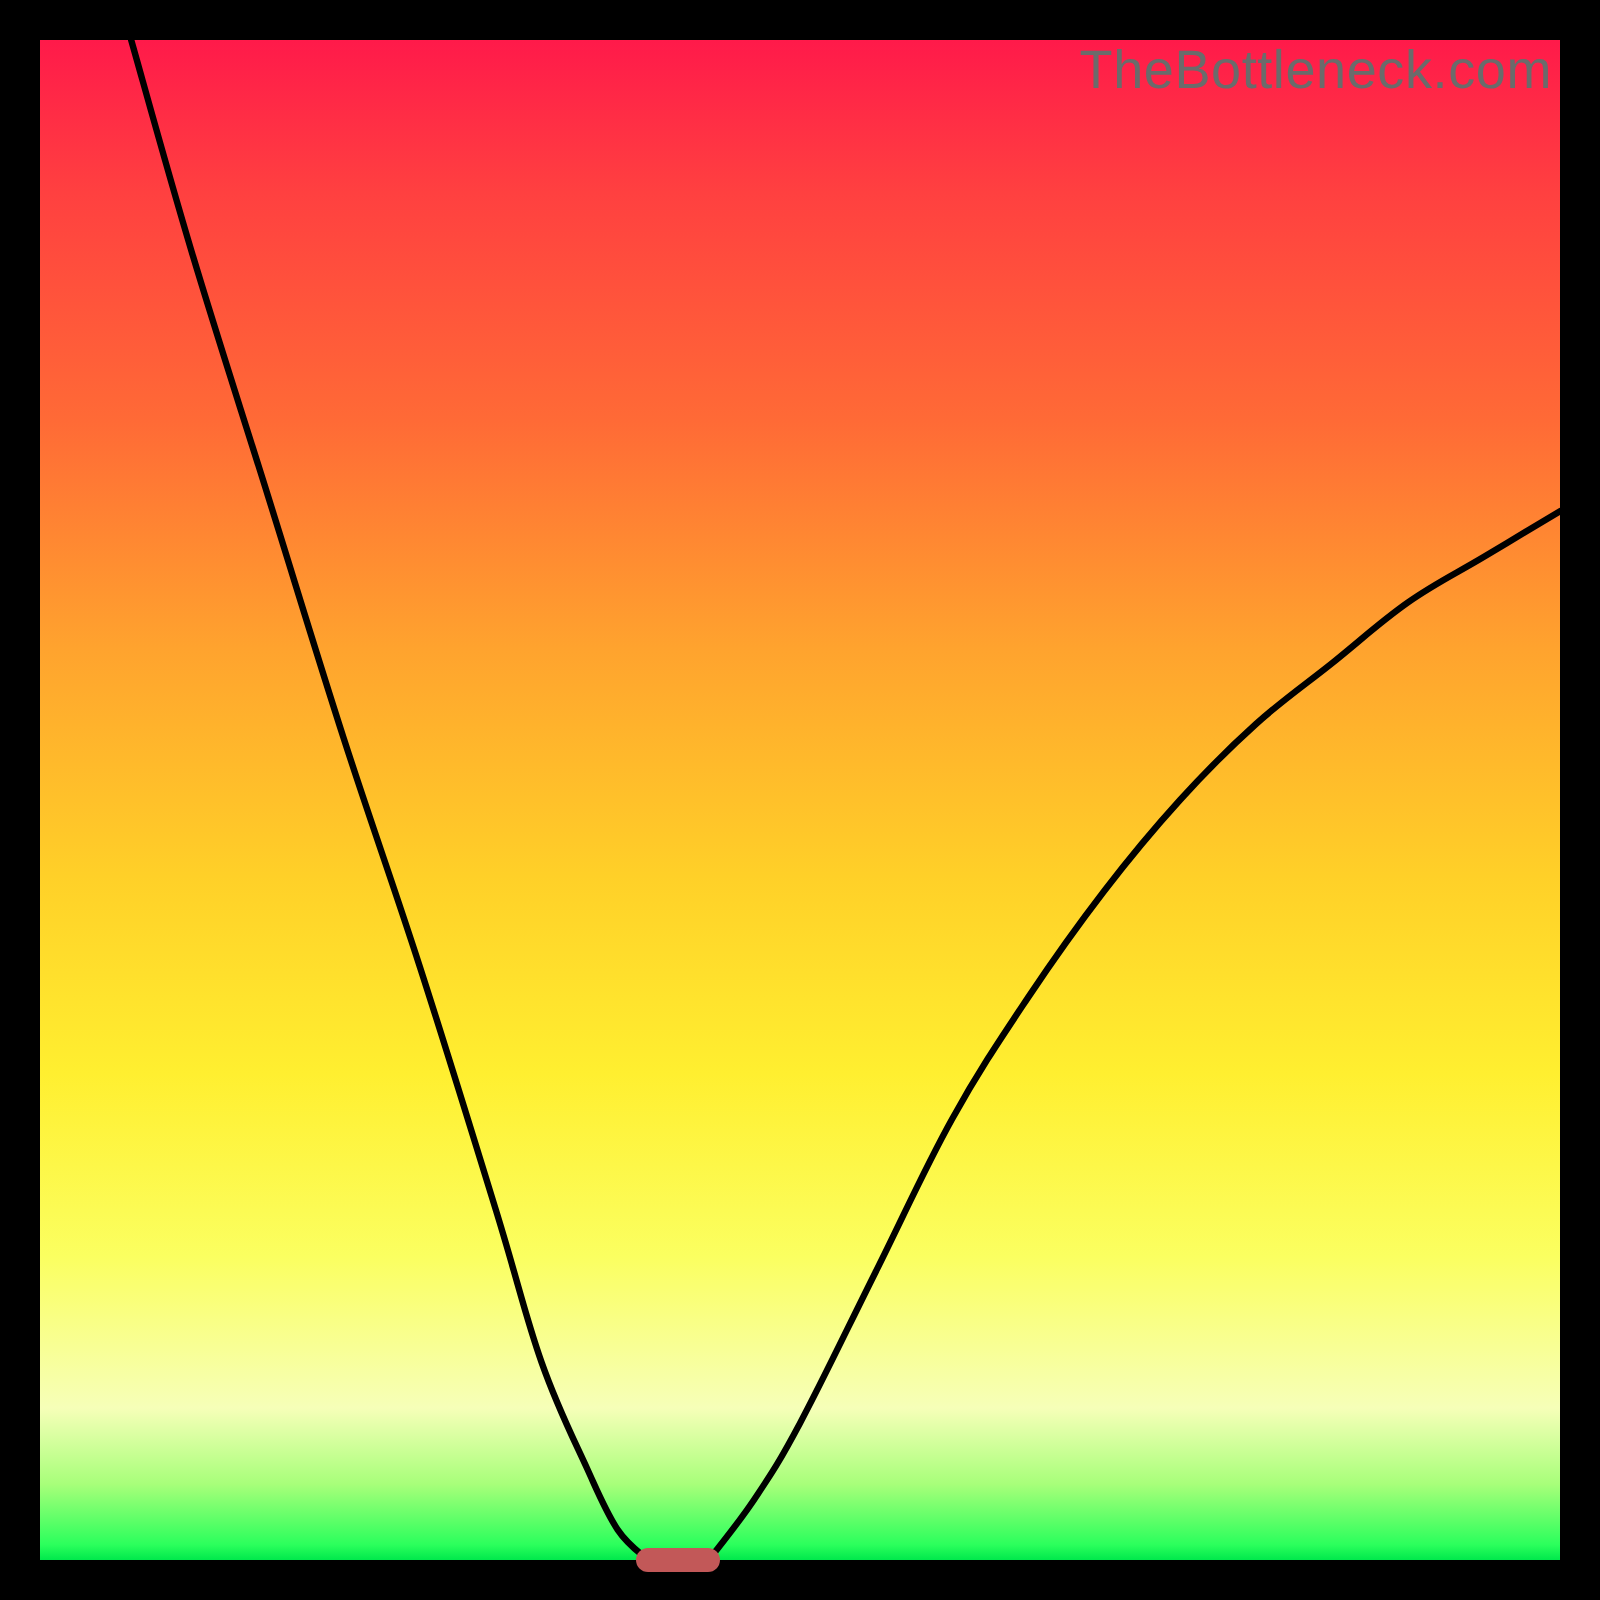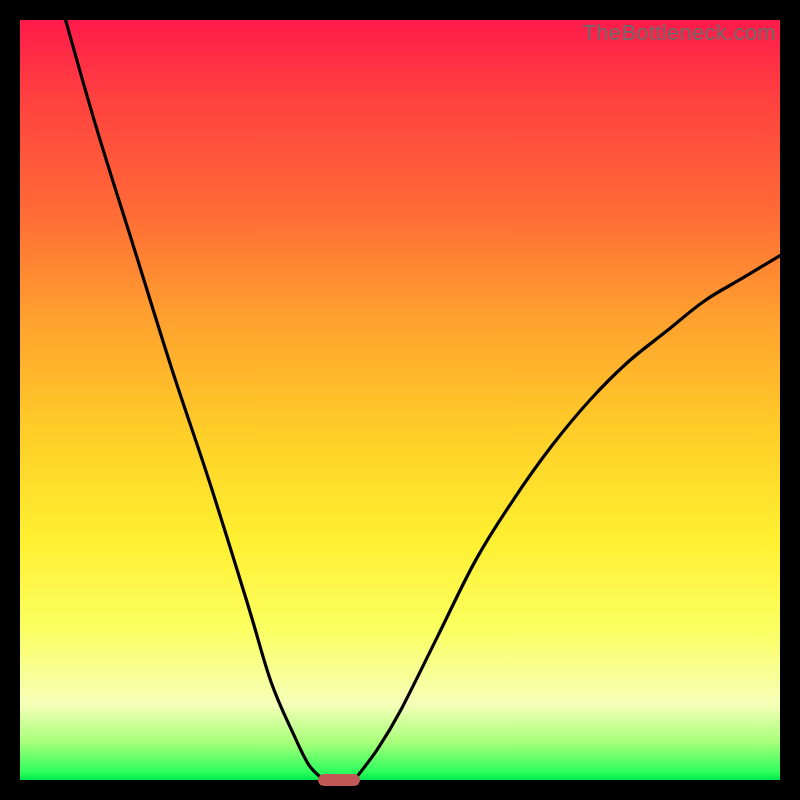--- a/index.html
+++ b/index.html
@@ -37,21 +37,21 @@
       #f6ffb8 90%,
       #a8ff7a 95%,
       #2bff5c 99%,
       #00e84c 100%
     );
   }
   .watermark {
     position: absolute;
     top: 0px;
     right: 4px;
-    font-size: 22px;
+    font-size: 27px;
     font-weight: 500;
     color: #6b6b6b;
     letter-spacing: 0.3px;
     pointer-events: none;
   }
   svg.curves {
     position: absolute;
     left: 0;
     top: 0;
     width: 760px;

